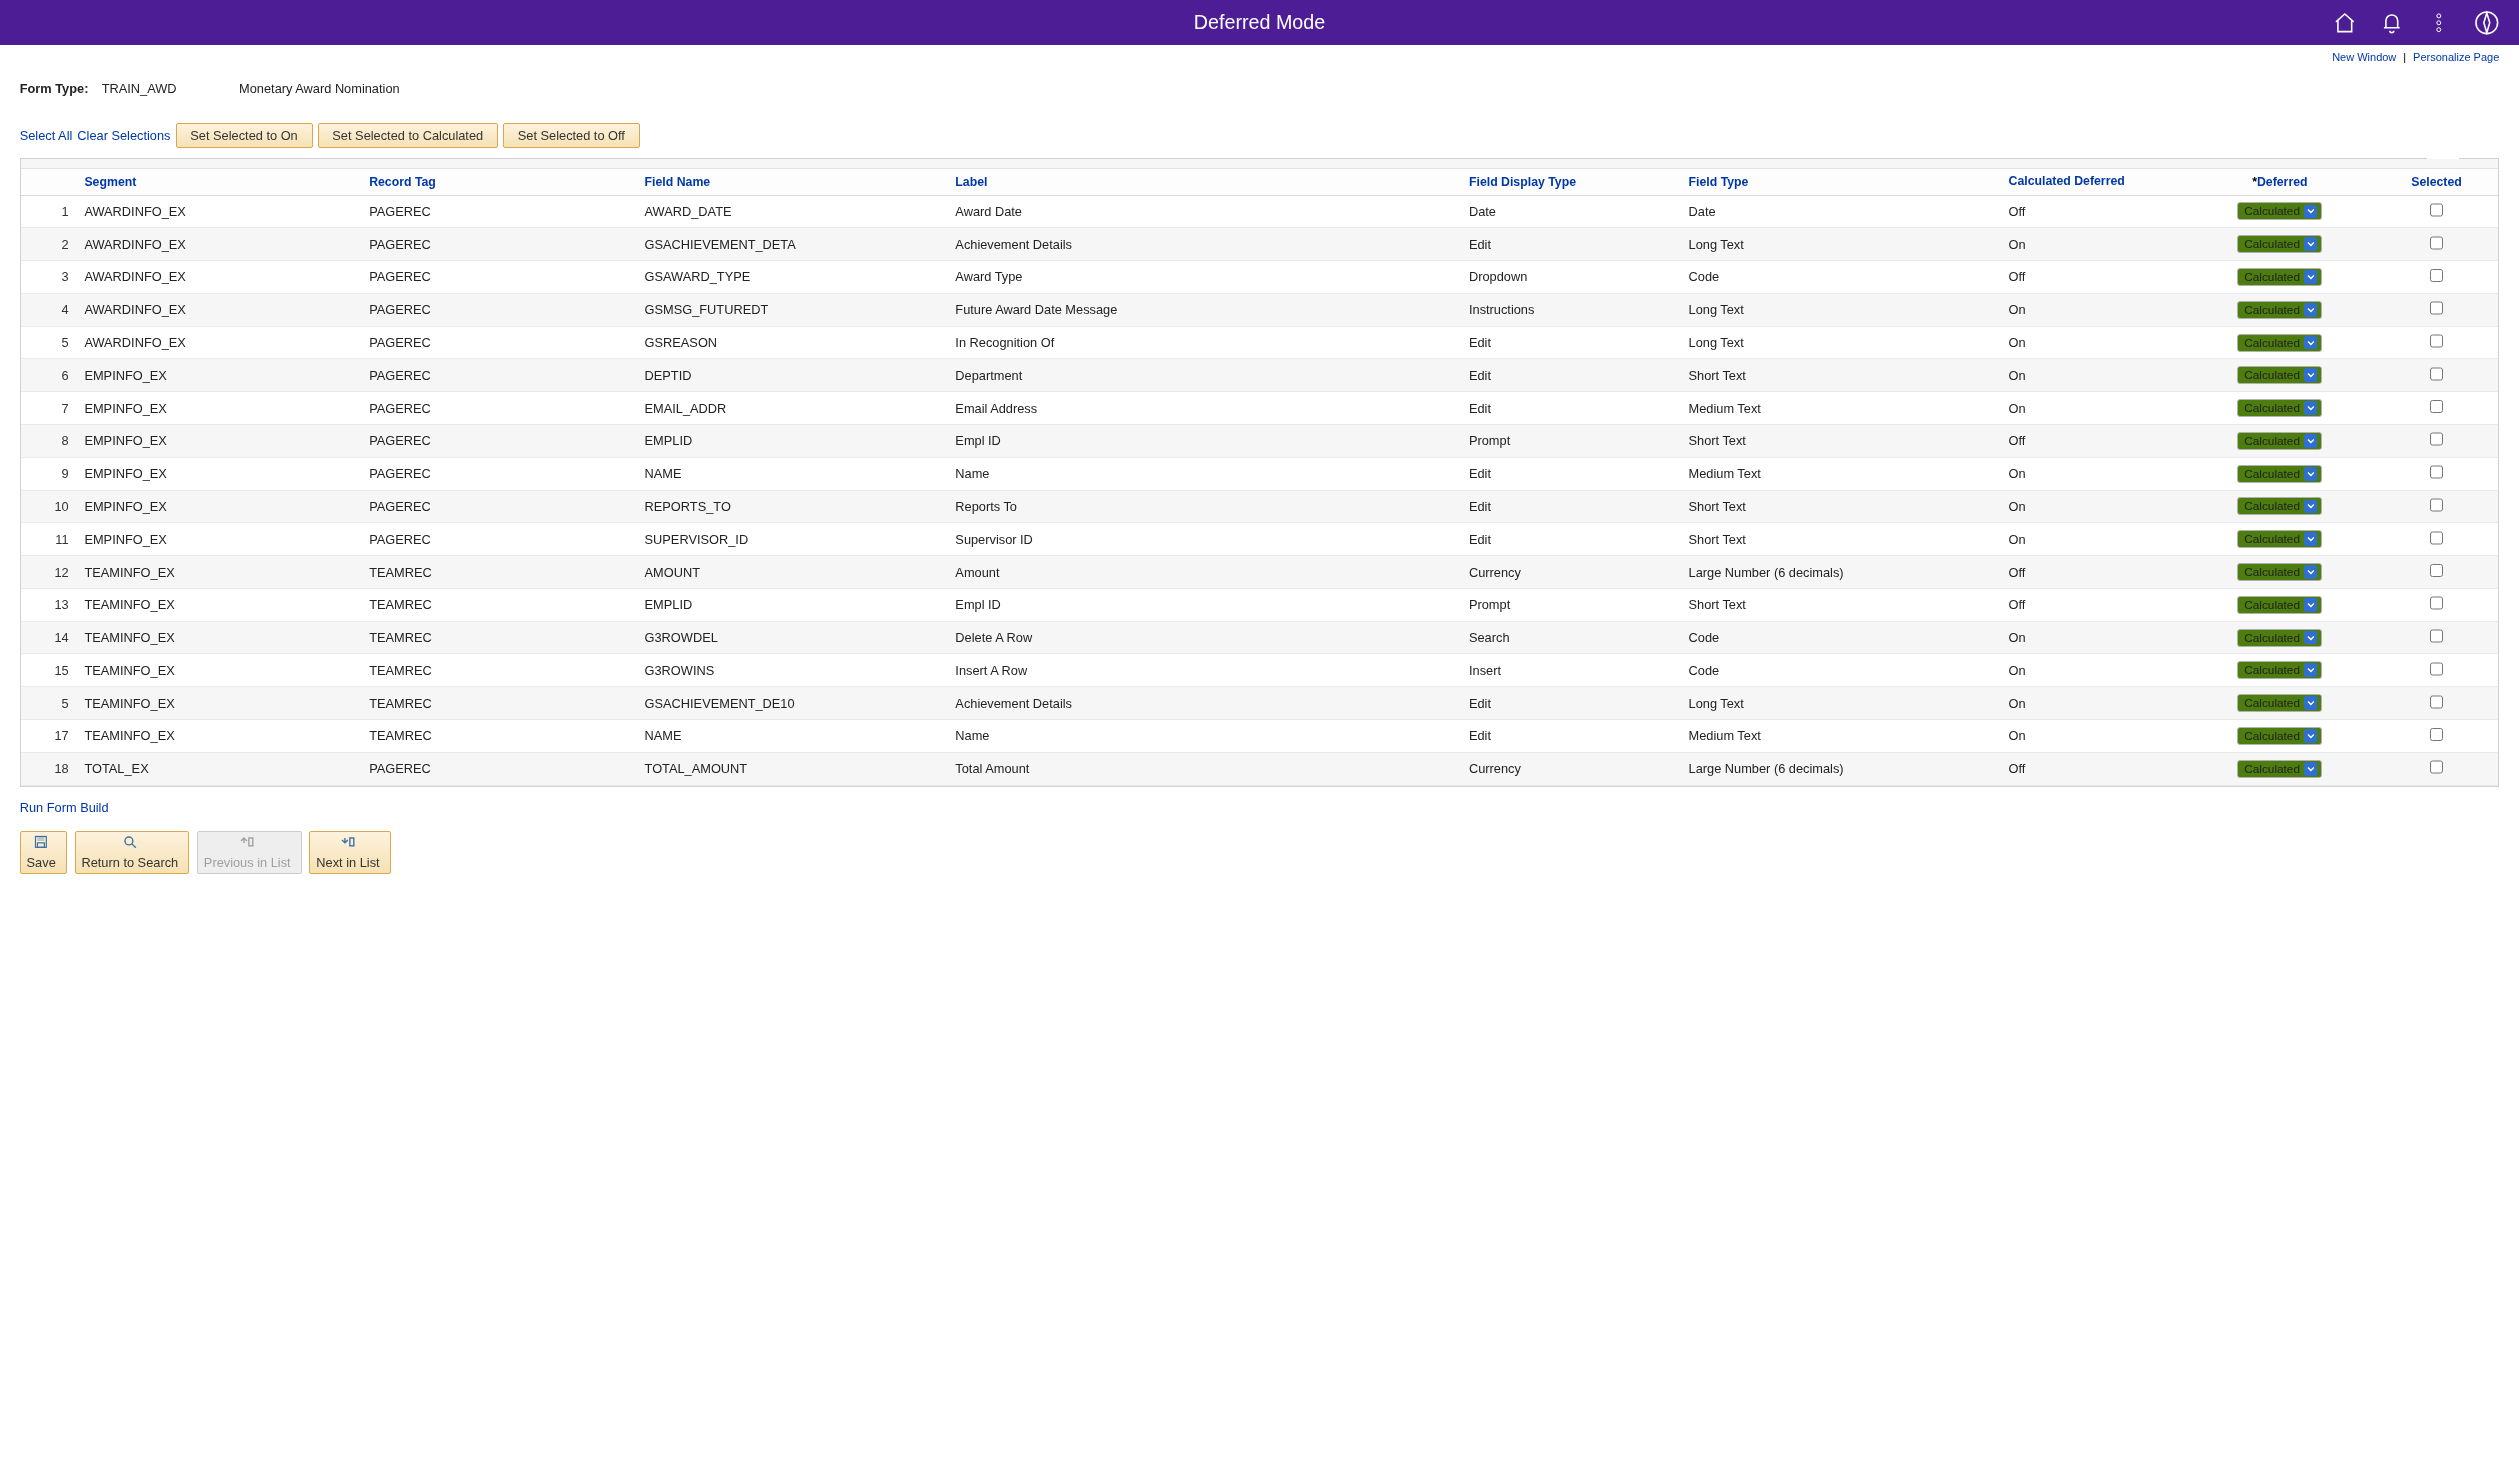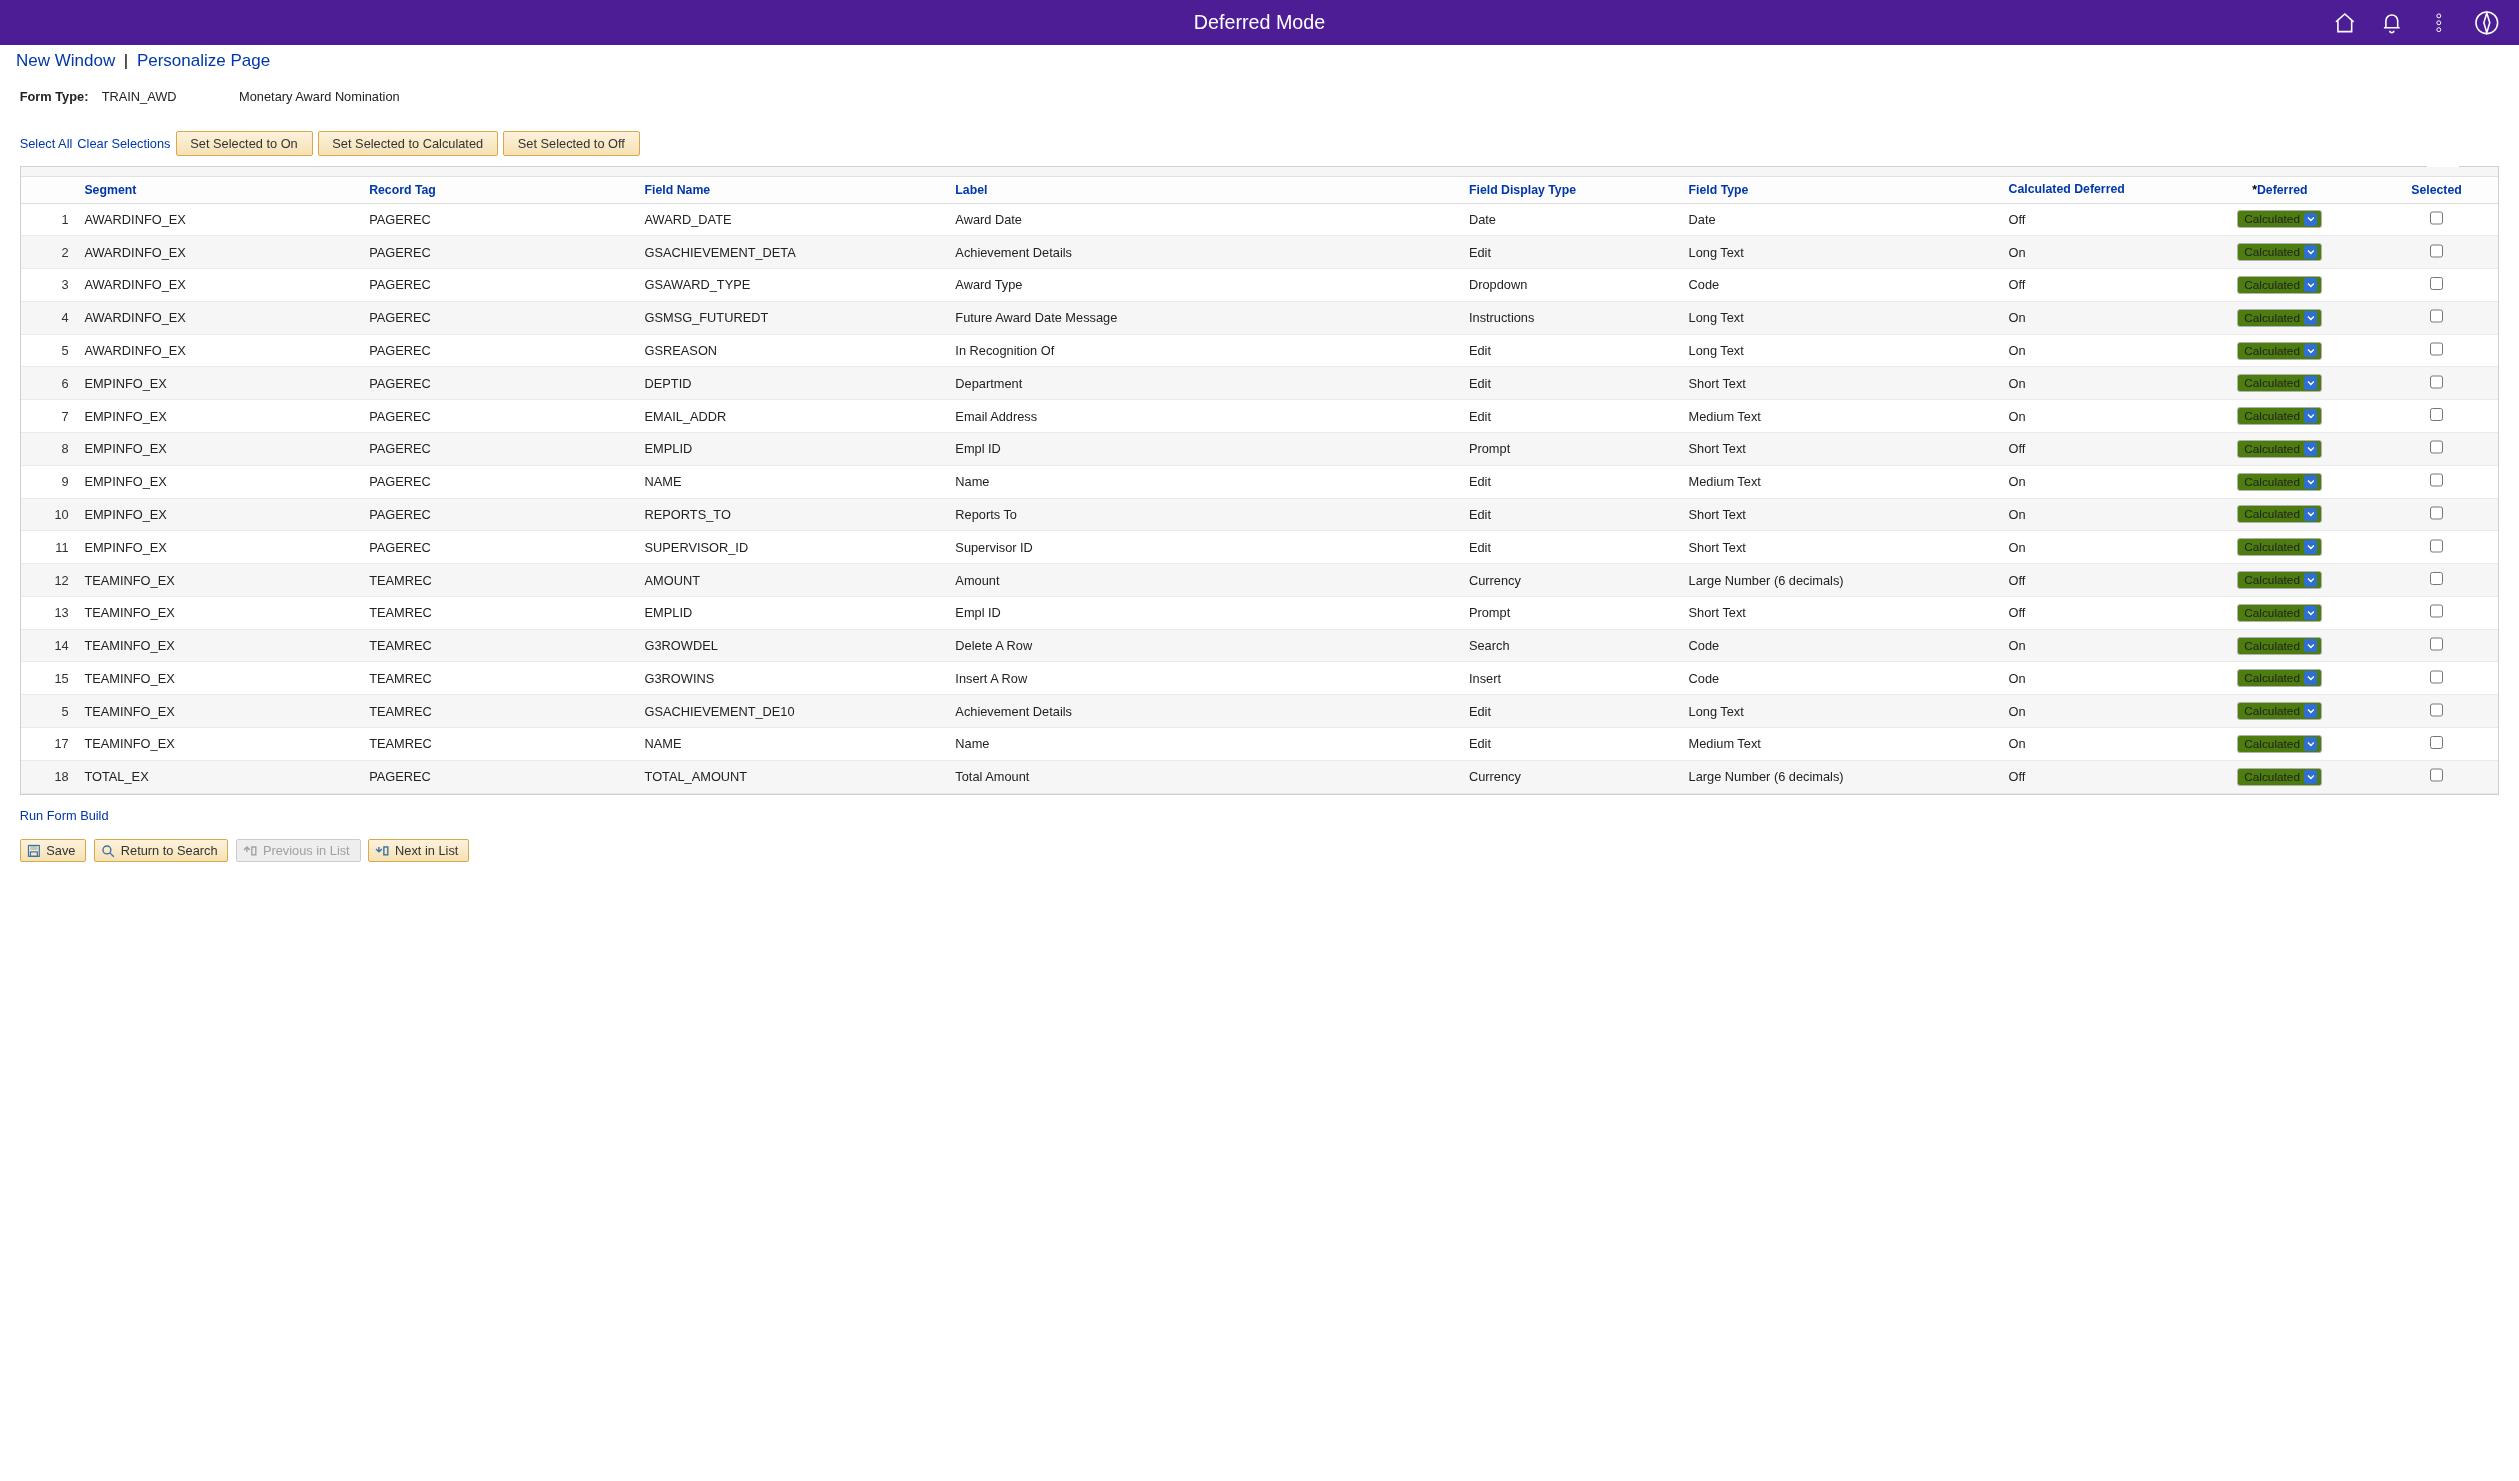--- a/index.html
+++ b/index.html
@@ -34,23 +34,23 @@
 .topbar-icons .icon-btn {
   width: 25.6px;
   height: 25.6px;
   display: flex;
   align-items: center;
   justify-content: center;
   cursor: pointer;
 }
 .topbar-icons svg { stroke: #fff; fill: none; }
 .sub-links {
+  text-align: right;
   padding: 5.9px 19.7px 0 0;
-  font-size: 17px;
-  margin-left: 16px;
+  font-size: 11px;
 }
 .sub-links a {
   color: #0038a8;
   text-decoration: none;
 }
 .sub-links .sep {
   color: #000;
   margin: 0 3.9px;
 }
 .content {
@@ -174,20 +174,21 @@
   background: linear-gradient(#fdf2dd, #f6e1b3);
   border: 1px solid #d8a94b;
   color: #333;
   padding: 3px 9.9px 3px 5.9px;
   font-size: 12.8px;
   cursor: pointer;
   border-radius: 2px;
   display: inline-flex;
   align-items: center;
   gap: 5.9px;
+  flex-direction: column;
 }
 .footer-btn.disabled {
   background: #eee;
   border-color: #ccc;
   color: #a0a0a0;
   cursor: not-allowed;
 }
 .footer-btn .mini-ic {
   width: 13.8px;
   height: 13.8px;

